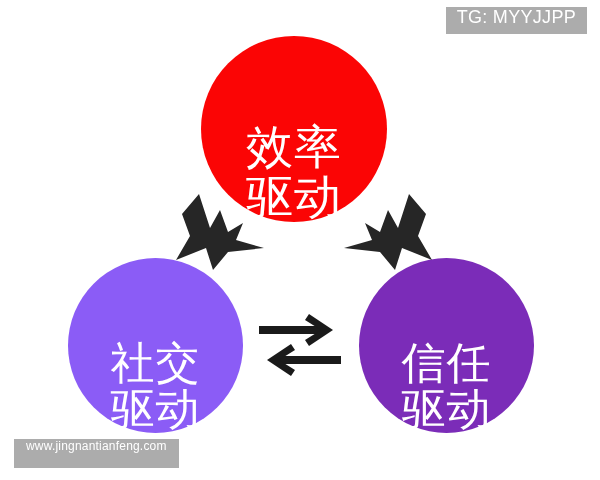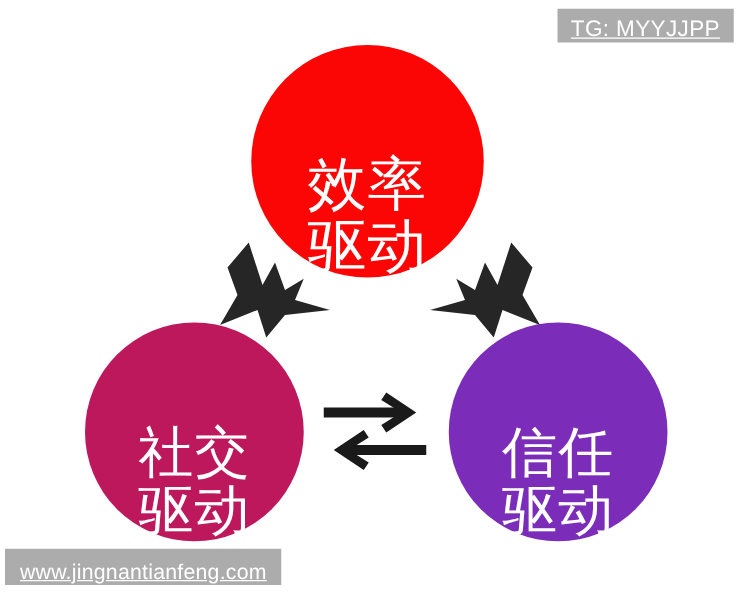--- a/index.html
+++ b/index.html
@@ -46,21 +46,21 @@
     height: 186px;
     background: #fb0505;
   }
   #node-efficiency .line { font-size: 47px; }
 
   #node-social {
     left: 68px;
     top: 258px;
     width: 175px;
     height: 175px;
-    background: #be185d;
+    background: #8b5cf6;
   }
   #node-social .line { font-size: 44px; }
 
   #node-trust {
     left: 359px;
     top: 258px;
     width: 175px;
     height: 175px;
     background: #7b2cb8;
   }
@@ -74,39 +74,38 @@
   #arrow-right-wrap { left: 330px; top: 188px; width: 110px; height: 90px; }
   #arrow-exchange-wrap { left: 253px; top: 306px; width: 98px; height: 78px; }
 
   
   .watermark {
     position: absolute;
     background: #acacac;
     color: #ffffff;
     font-family: "Liberation Sans", sans-serif;
     display: flex;
-    align-items: flex-end;
+    align-items: flex-start;
     box-sizing: border-box;
     white-space: nowrap;
-    text-decoration: underline;
   }
   #watermark-tg {
     right: 13px;
     top: 7px;
     height: 27px;
     padding: 0 11px;
     font-size: 18px;
     letter-spacing: 0.3px;
   }
   #watermark-site {
-    left: 4px;
+    left: 14px;
     bottom: 12px;
     height: 29px;
     padding: 0 12px;
-    font-size: 17px;
+    font-size: 12px;
     letter-spacing: 0.2px;
   }
 </style>
 </head>
 <body>
 
 <div id="canvas">
 
   <div class="node" id="node-efficiency">
     <span class="line">效率</span>

